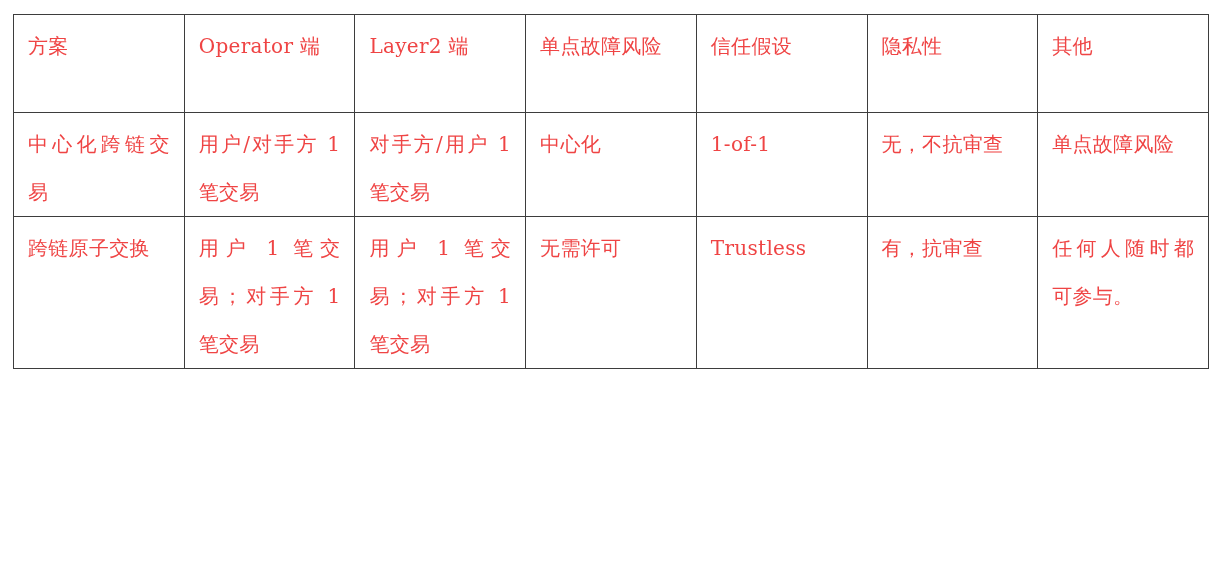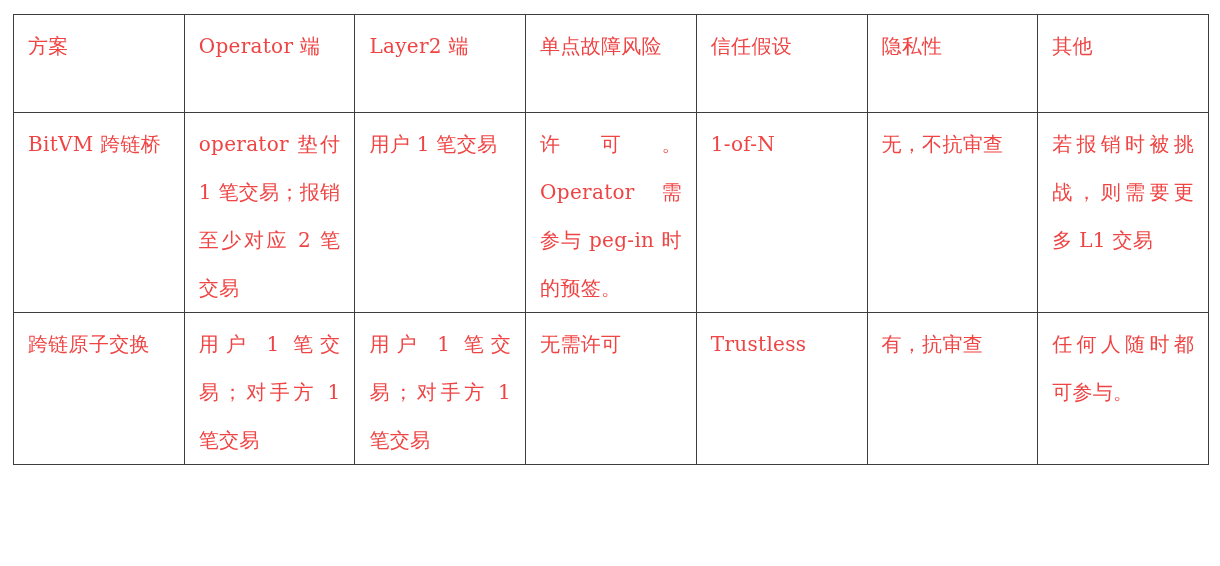--- a/index.html
+++ b/index.html
@@ -61,28 +61,28 @@
         <th>方案</th>
         <th>Operator 端</th>
         <th>Layer2 端</th>
         <th>单点故障风险</th>
         <th>信任假设</th>
         <th>隐私性</th>
         <th>其他</th>
       </tr>
     </thead>
     <tbody>
-      <tr class="r1">
-        <td>BitVM 跨链桥</td>
-        <td>operator 垫付 1 笔交易；报销至少对应 2 笔交易</td>
-        <td>用户 1 笔交易</td>
-        <td>许可。Operator 需参与 peg-in 时的预签。</td>
-        <td>1-of-N</td>
+      <tr class="r0">
+        <td>中心化跨链交易</td>
+        <td>用户/对手方 1 笔交易</td>
+        <td>对手方/用户 1 笔交易</td>
+        <td>中心化</td>
+        <td>1-of-1</td>
         <td>无，不抗审查</td>
-        <td>若报销时被挑战，则需要更多 L1 交易</td>
+        <td>单点故障风险</td>
       </tr>
       <tr class="r2">
         <td>跨链原子交换</td>
         <td>用户 1 笔交易；对手方 1 笔交易</td>
         <td>用户 1 笔交易；对手方 1 笔交易</td>
         <td>无需许可</td>
         <td>Trustless</td>
         <td>有，抗审查</td>
         <td>任何人随时都可参与。</td>
       </tr>

